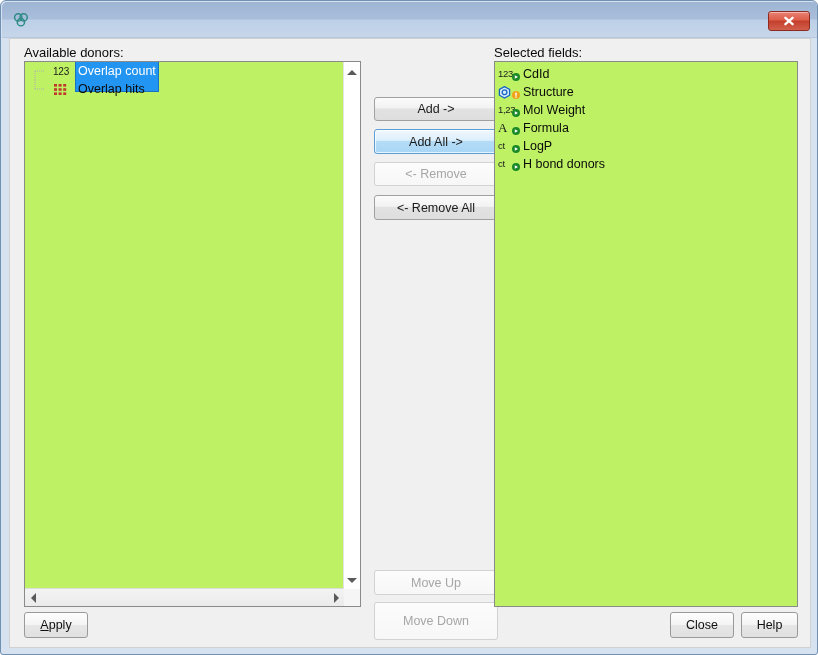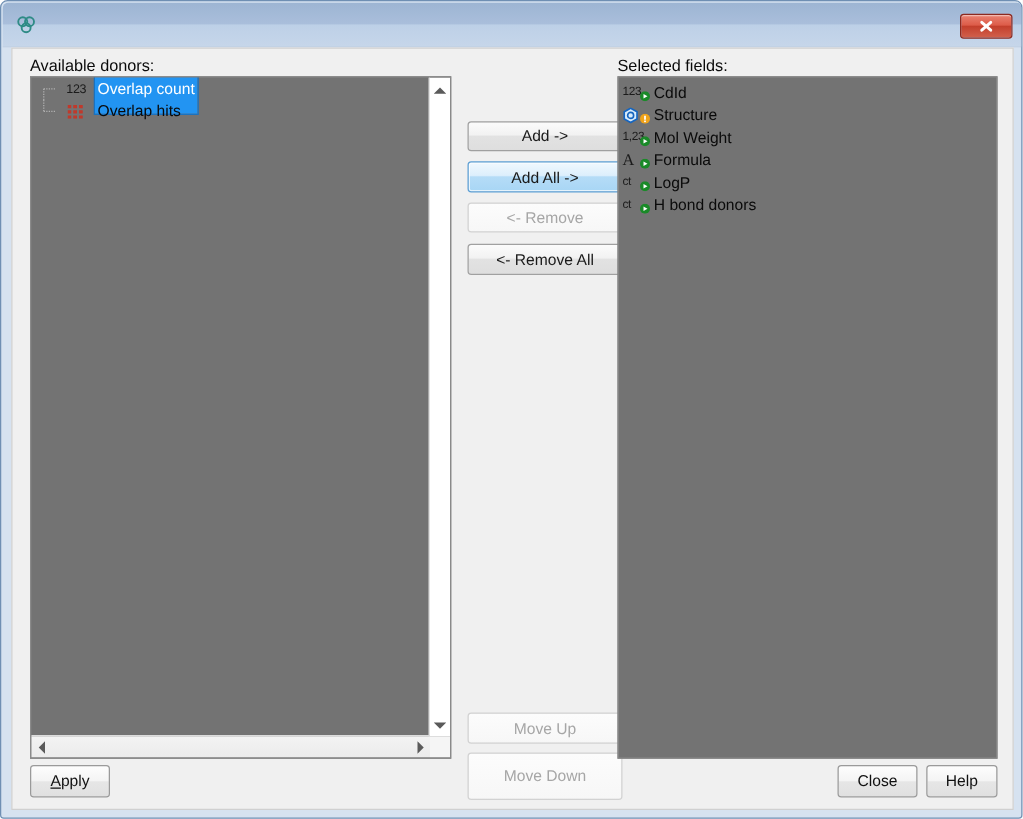--- a/index.html
+++ b/index.html
@@ -85,21 +85,21 @@
     color: #0a0a0a;
     white-space: nowrap;
   }
   #avail-label { left: 14px; top: 6px; }
   #sel-label   { left: 484px; top: 6px; }
 
   
   .listpane {
     position: absolute;
     box-sizing: border-box;
-    background: #737373;
+    background: #bef264;
     border: 1px solid #8a8a8a;
     overflow: hidden;
   }
   #avail-pane {
     left: 14px; top: 22px;
     width: 337px; height: 546px;
   }
   #sel-pane {
     left: 484px; top: 22px;
     width: 304px; height: 546px;

